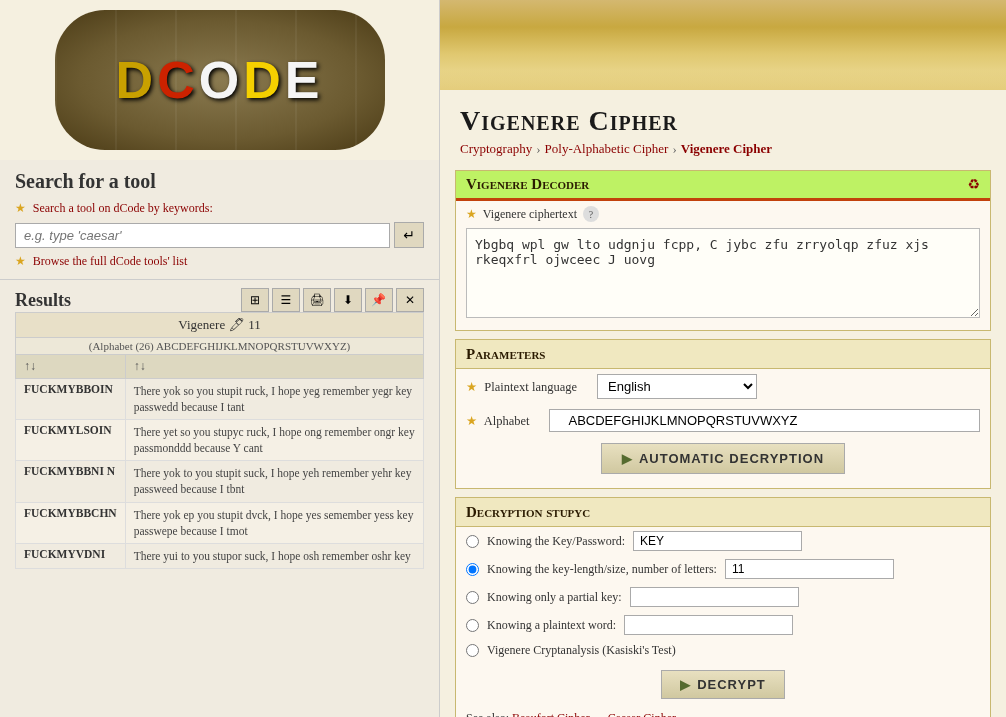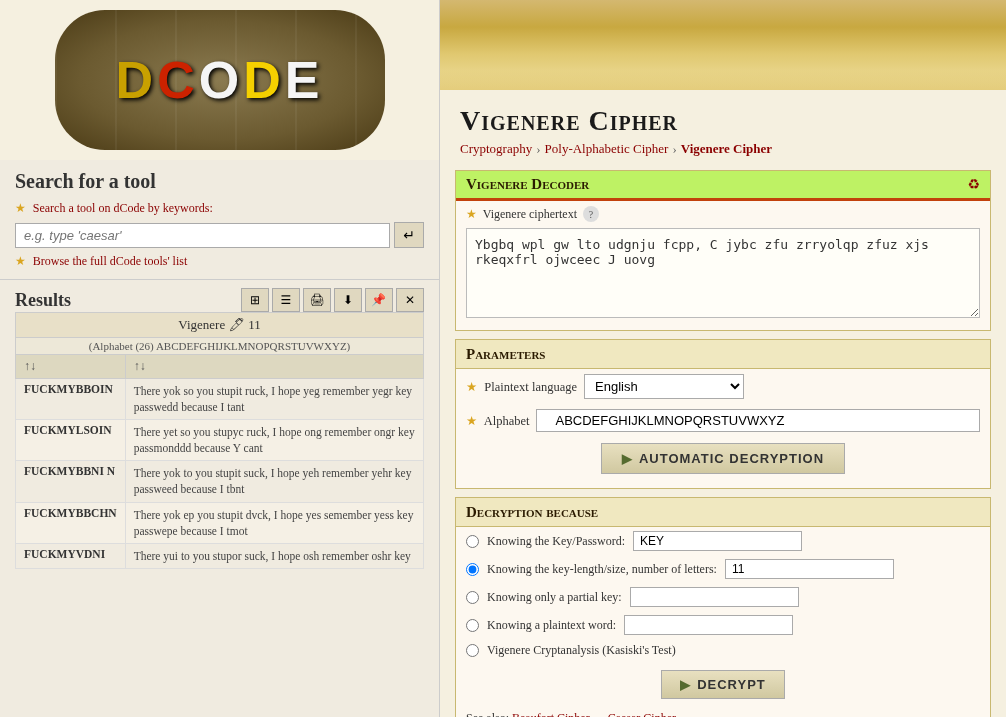--- a/index.html
+++ b/index.html
@@ -353,21 +353,21 @@
       font-weight: bold;
       font-variant: small-caps;
       color: #2a1a00;
     }
 
     .param-row {
       display: flex;
       align-items: center;
       padding: 5px 10px;
       font-size: 12.5px;
-      gap: 7px;
+      gap: 20px;
     }
 
     .param-label {
       color: #333;
       white-space: nowrap;
     }
 
     .param-label .star { color: #DAA520; margin-right: 4px; }
 
     .param-select {
@@ -608,21 +608,21 @@
       <input class="param-input" type="text" value="ABCDEFGHIJKLMNOPQRSTUVWXYZ" style="">
     </div>
     <button class="auto-decrypt-btn">
       <span class="play-icon">▶</span>
       <span>AUTOMATIC DECRYPTION</span>
     </button>
   </div>
 
   <div class="method-box">
     <div class="method-title-bar">
-      <span class="method-title">Decryption because</span>
+      <span class="method-title">Decryption stupyc</span>
     </div>
     <div id="methods-container">
         <div class="method-row">
           <input type="radio" name="decryption-method" style="">
           <span class="method-label">Knowing the Key/Password:</span>
           <input type="text" class="method-input" value="KEY" style="">
         </div>
         <div class="method-row">
           <input type="radio" name="decryption-method" checked="" style="">
           <span class="method-label">Knowing the key-length/size, number of letters:</span>

